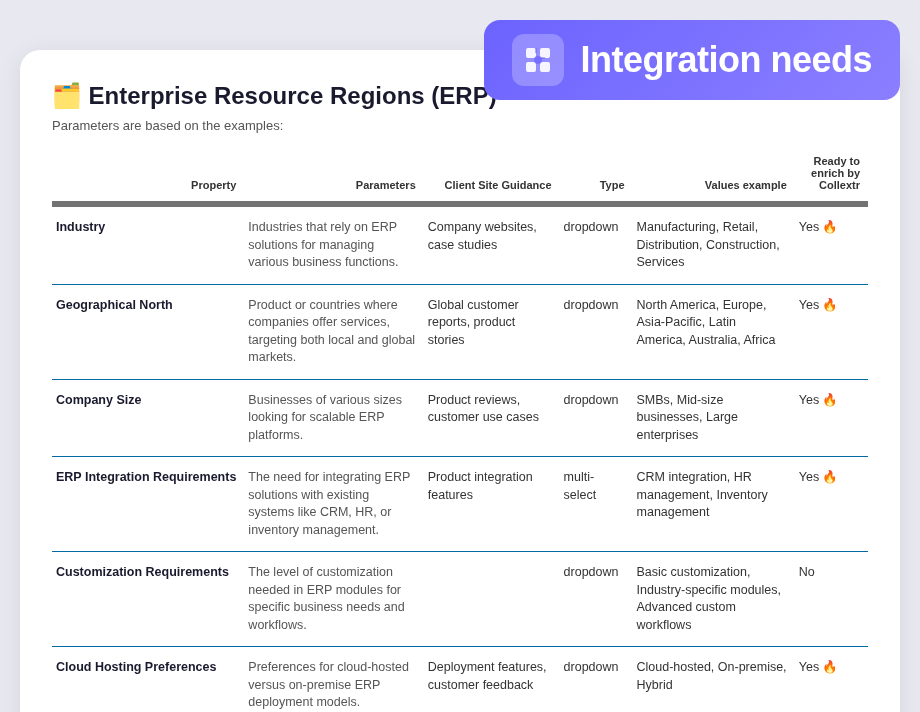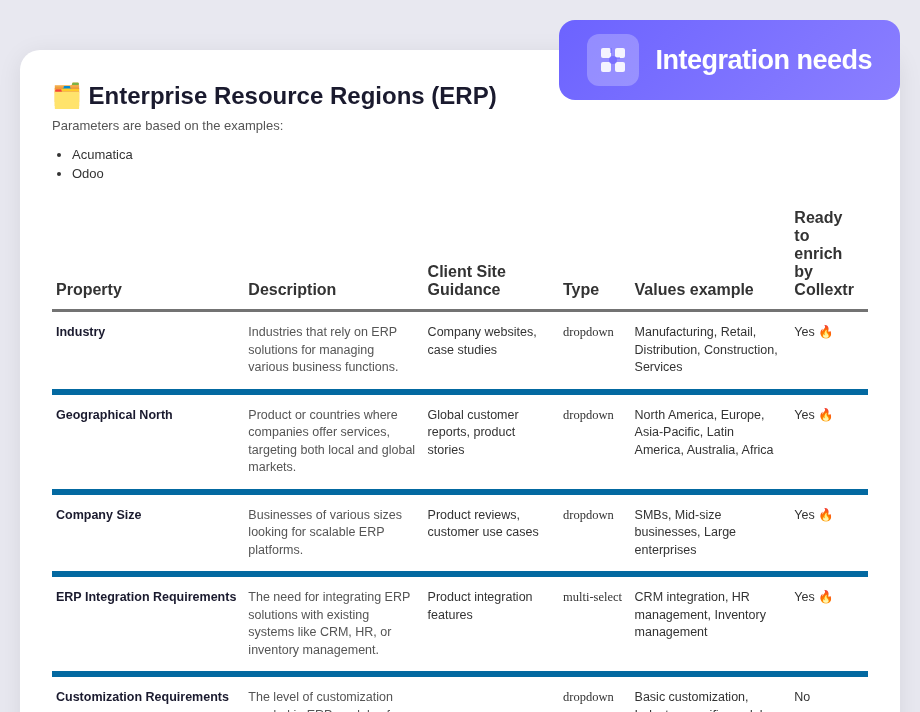--- a/index.html
+++ b/index.html
@@ -45,21 +45,21 @@
     }
 
     .header-icon-container svg {
       width: 32px;
       height: 32px;
       fill: white;
     }
 
     .header-title {
       color: white;
-      font-size: 27px;
+      font-size: 36px;
       font-weight: 700;
       letter-spacing: -0.5px;
     }
 
     
     .main-card {
       background: white;
       border-radius: 20px;
       padding: 32px 32px 24px 32px;
       margin-top: 30px;
@@ -93,35 +93,35 @@
     }
 
     
     table {
       width: 100%;
       border-collapse: collapse;
       font-size: 12.5px;
     }
 
     thead tr th {
-      text-align: left;
+      text-align: right;
       font-weight: 600;
       color: #333;
-      font-size: 16px;
+      font-size: 11px;
       padding: 8px 8px 10px 4px;
-      border-bottom: 3px solid #737373;
+      border-bottom: 6px solid #737373;
       vertical-align: bottom;
     }
 
     tbody tr td {
       padding: 12px 8px 12px 4px;
       vertical-align: top;
       color: #333;
       font-size: 12.5px;
-      border-bottom: 6px solid #0369a1;
+      border-bottom: 1px solid #0369a1;
       line-height: 1.4;
     }
 
     tbody tr:last-child td {
       border-bottom: none;
     }
 
     td.property-col {
       font-weight: 600;
       color: #1a1a2e;
@@ -134,21 +134,20 @@
       color: #555;
       margin-left: 37px;
     }
 
     td.guidance-col {
       width: 155px;
     }
 
     td.type-col {
       width: 75px;
-      font-family: Liberation Serif, serif;
     }
 
     td.values-col {
       width: 185px;
     }
 
     td.ready-col {
       width: 80px;
     }
 
@@ -181,32 +180,27 @@
         <line x1="14" y1="4" x2="14" y2="9" stroke="rgba(108,99,255,0.5)" stroke-width="2"></line>
         <line x1="18" y1="14" x2="23" y2="14" stroke="rgba(108,99,255,0.5)" stroke-width="2"></line>
       </svg>
     </div>
     <span class="header-title">Integration needs</span>
   </div>
 
   <div class="main-card">
     <h1 class="section-title">🗂️ Enterprise Resource Regions (ERP)</h1>
     <p class="section-subtitle">Parameters are based on the examples:</p>
-    <ul class="examples-list">
-
-    <li>Acumatica</li>
-        <li>Odoo</li>
-      </ul>
 
     <table>
       <thead>
         <tr>
 
         <th>Property</th>
-            <th>Description</th>
+            <th>Parameters</th>
             <th>Client Site Guidance</th>
             <th>Type</th>
             <th>Values example</th>
             <th class="ready-col">Ready to enrich by Collextr</th>
           </tr>
       </thead>
       <tbody>
 
       <tr class="highlighted-row">
             <td class="property-col">Industry</td>

